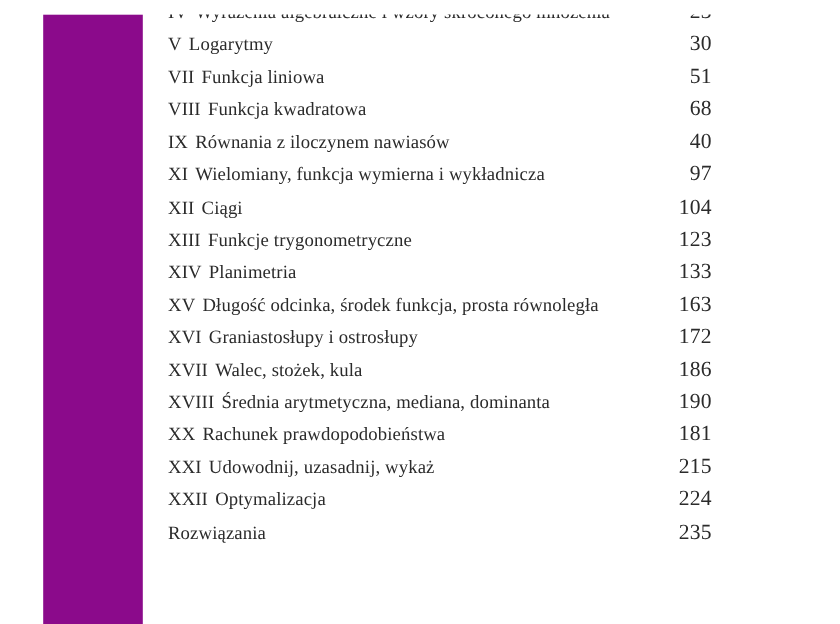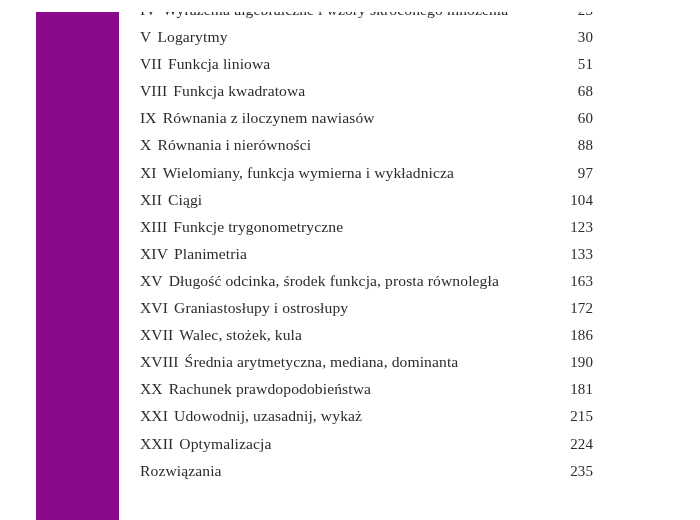--- a/index.html
+++ b/index.html
@@ -47,21 +47,21 @@
   }
   .toc-label {
     font-size: 15.6px;
     color: #2b2b2b;
     letter-spacing: 0.1px;
   }
   .toc-num-roman {
     margin-right: 6px;
   }
   .toc-page {
-    font-size: 15px;
+    font-size: 18px;
     color: #2b2b2b;
     text-align: right;
     min-width: 34px;
     letter-spacing: 0.1px;
   }
 </style>
 </head>
 <body>
 
 <div class="page" style="background: rgb(255, 255, 255);">
@@ -80,25 +80,21 @@
       <div class="toc-row">
         <span class="toc-label"><span class="toc-num-roman">VII</span><span>Funkcja liniowa</span></span>
         <span class="toc-page">51</span>
       </div>
       <div class="toc-row">
         <span class="toc-label"><span class="toc-num-roman">VIII</span><span>Funkcja kwadratowa</span></span>
         <span class="toc-page">68</span>
       </div>
       <div class="toc-row">
         <span class="toc-label"><span class="toc-num-roman">IX</span><span>Równania z iloczynem nawiasów</span></span>
-        <span class="toc-page">60</span>
-      </div>
-      <div class="toc-row">
-        <span class="toc-label"><span class="toc-num-roman">X</span><span>Równania i nierówności</span></span>
-        <span class="toc-page">88</span>
+        <span class="toc-page">40</span>
       </div>
       <div class="toc-row">
         <span class="toc-label"><span class="toc-num-roman">XI</span><span>Wielomiany, funkcja wymierna i wykładnicza</span></span>
         <span class="toc-page">97</span>
       </div>
       <div class="toc-row">
         <span class="toc-label"><span class="toc-num-roman">XII</span><span>Ciągi</span></span>
         <span class="toc-page">104</span>
       </div>
       <div class="toc-row">

